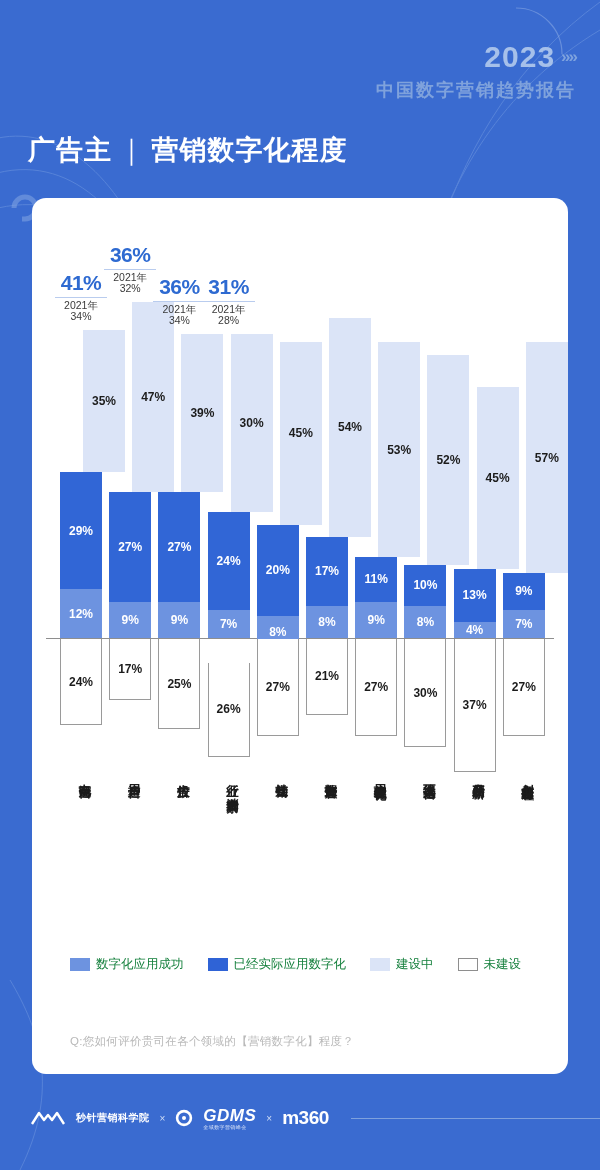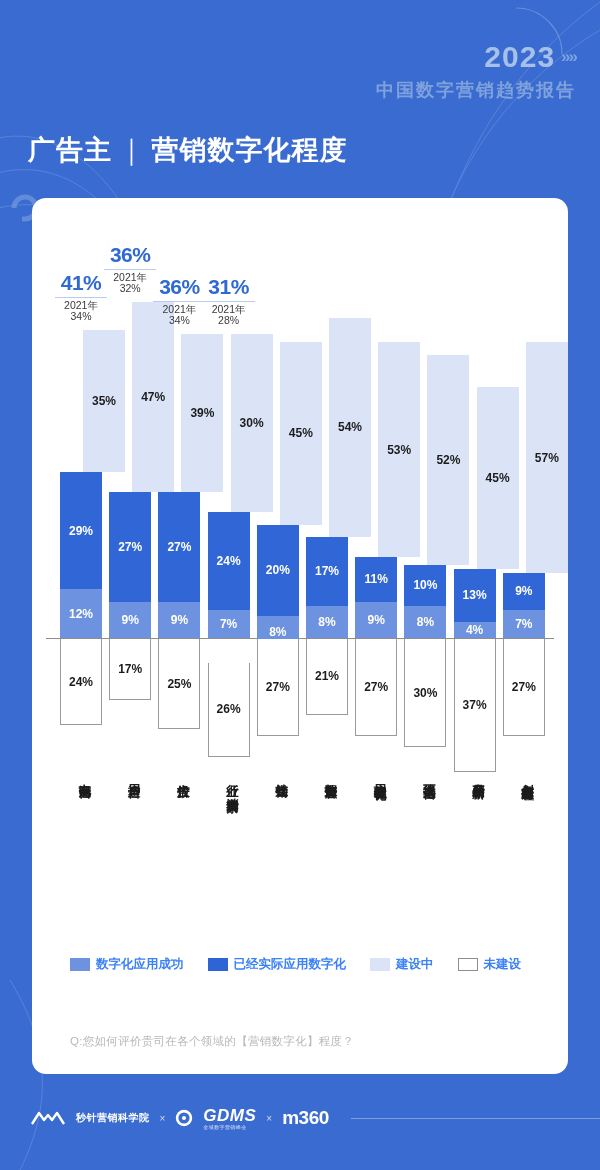--- a/index.html
+++ b/index.html
@@ -102,21 +102,21 @@
     position: absolute; width: 22px; text-align: center;
     font-size: 12.5px; font-weight: 700; color: #1c1c1c;
     writing-mode: vertical-rl; line-height: 1.12;
     letter-spacing: .5px;
   }
 
   
   .legend {
     position: absolute; left: 24px; top: 742px;
     display: flex; align-items: center; gap: 6px;
-    font-size: 12.5px; color: #3b82f6; font-weight: 700;
+    font-size: 12.5px; color: #15803d; font-weight: 400;
   }
   .legend-item { display: flex; align-items: center; gap: 6px; margin-right: 18px; }
   .sw { width: 20px; height: 13px; display: inline-block; }
   .sw-success { background: #6d93e0; }
   .sw-applied { background: #2f63d6; }
   .sw-build   { background: #dbe4f7; }
   .sw-none    { background: #ffffff; border: 1px solid #8e8e8e; }
 
   .qnote {
     position: absolute; left: 24px; top: 820px;

